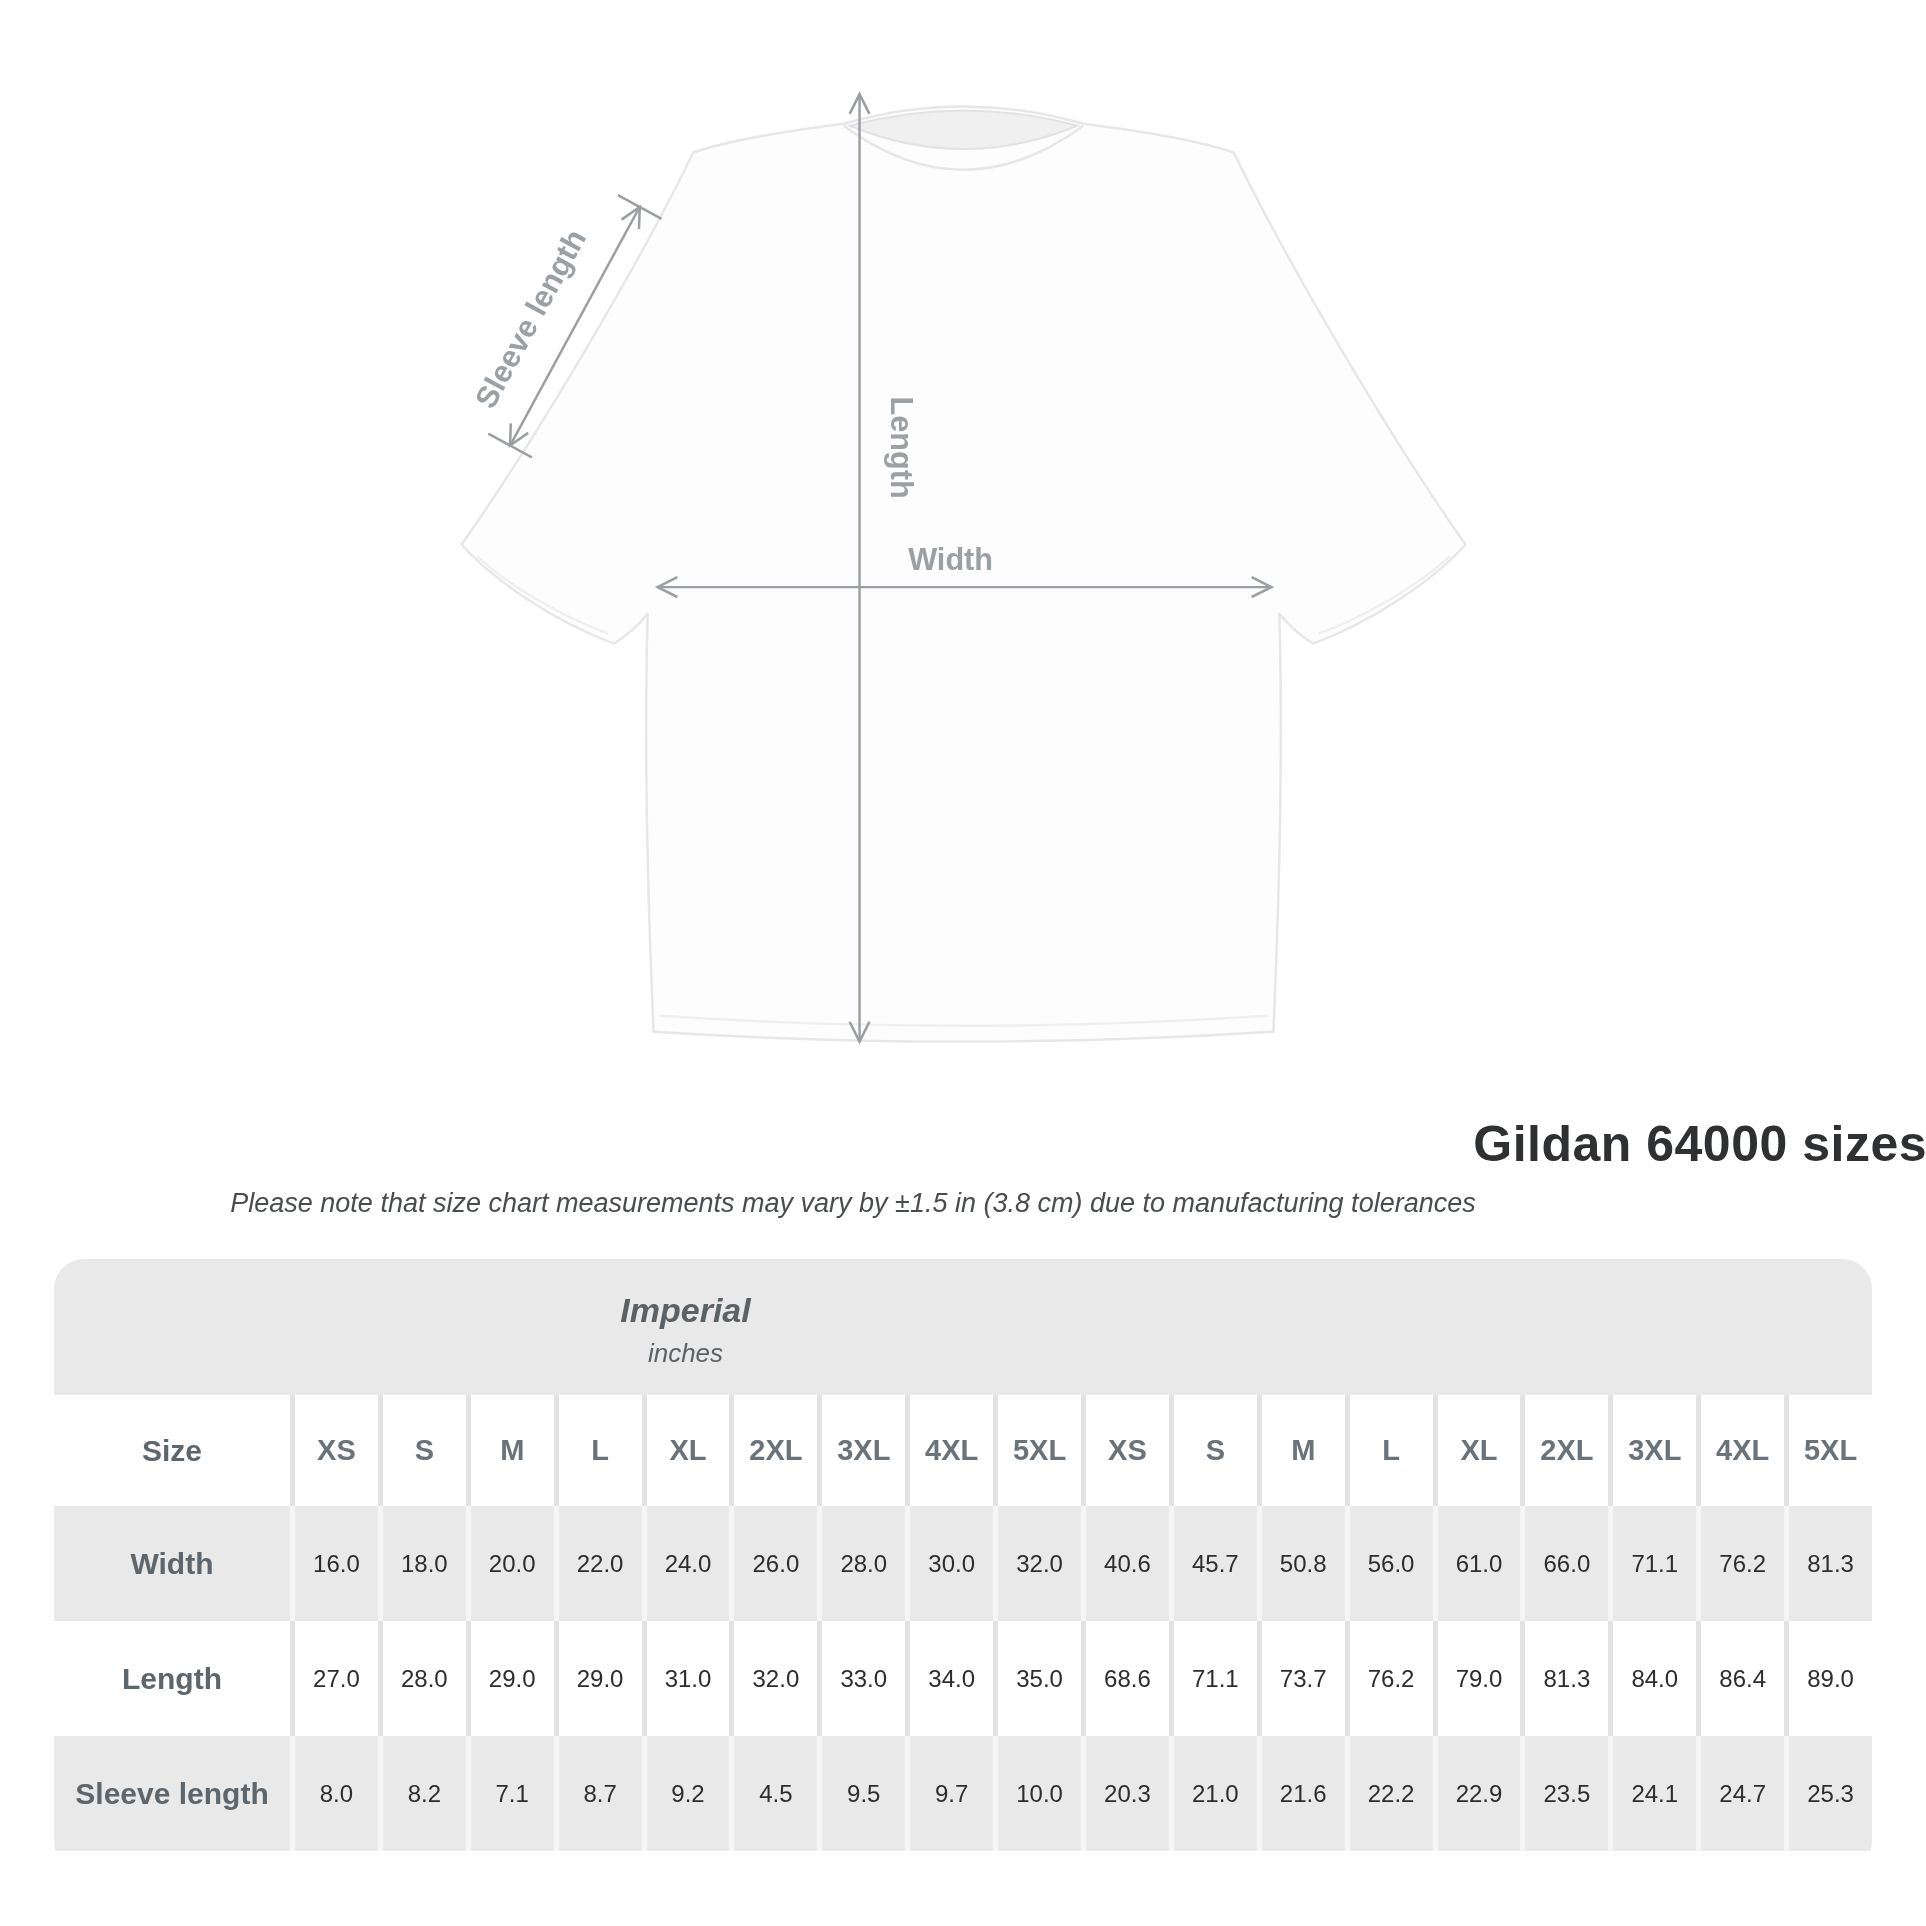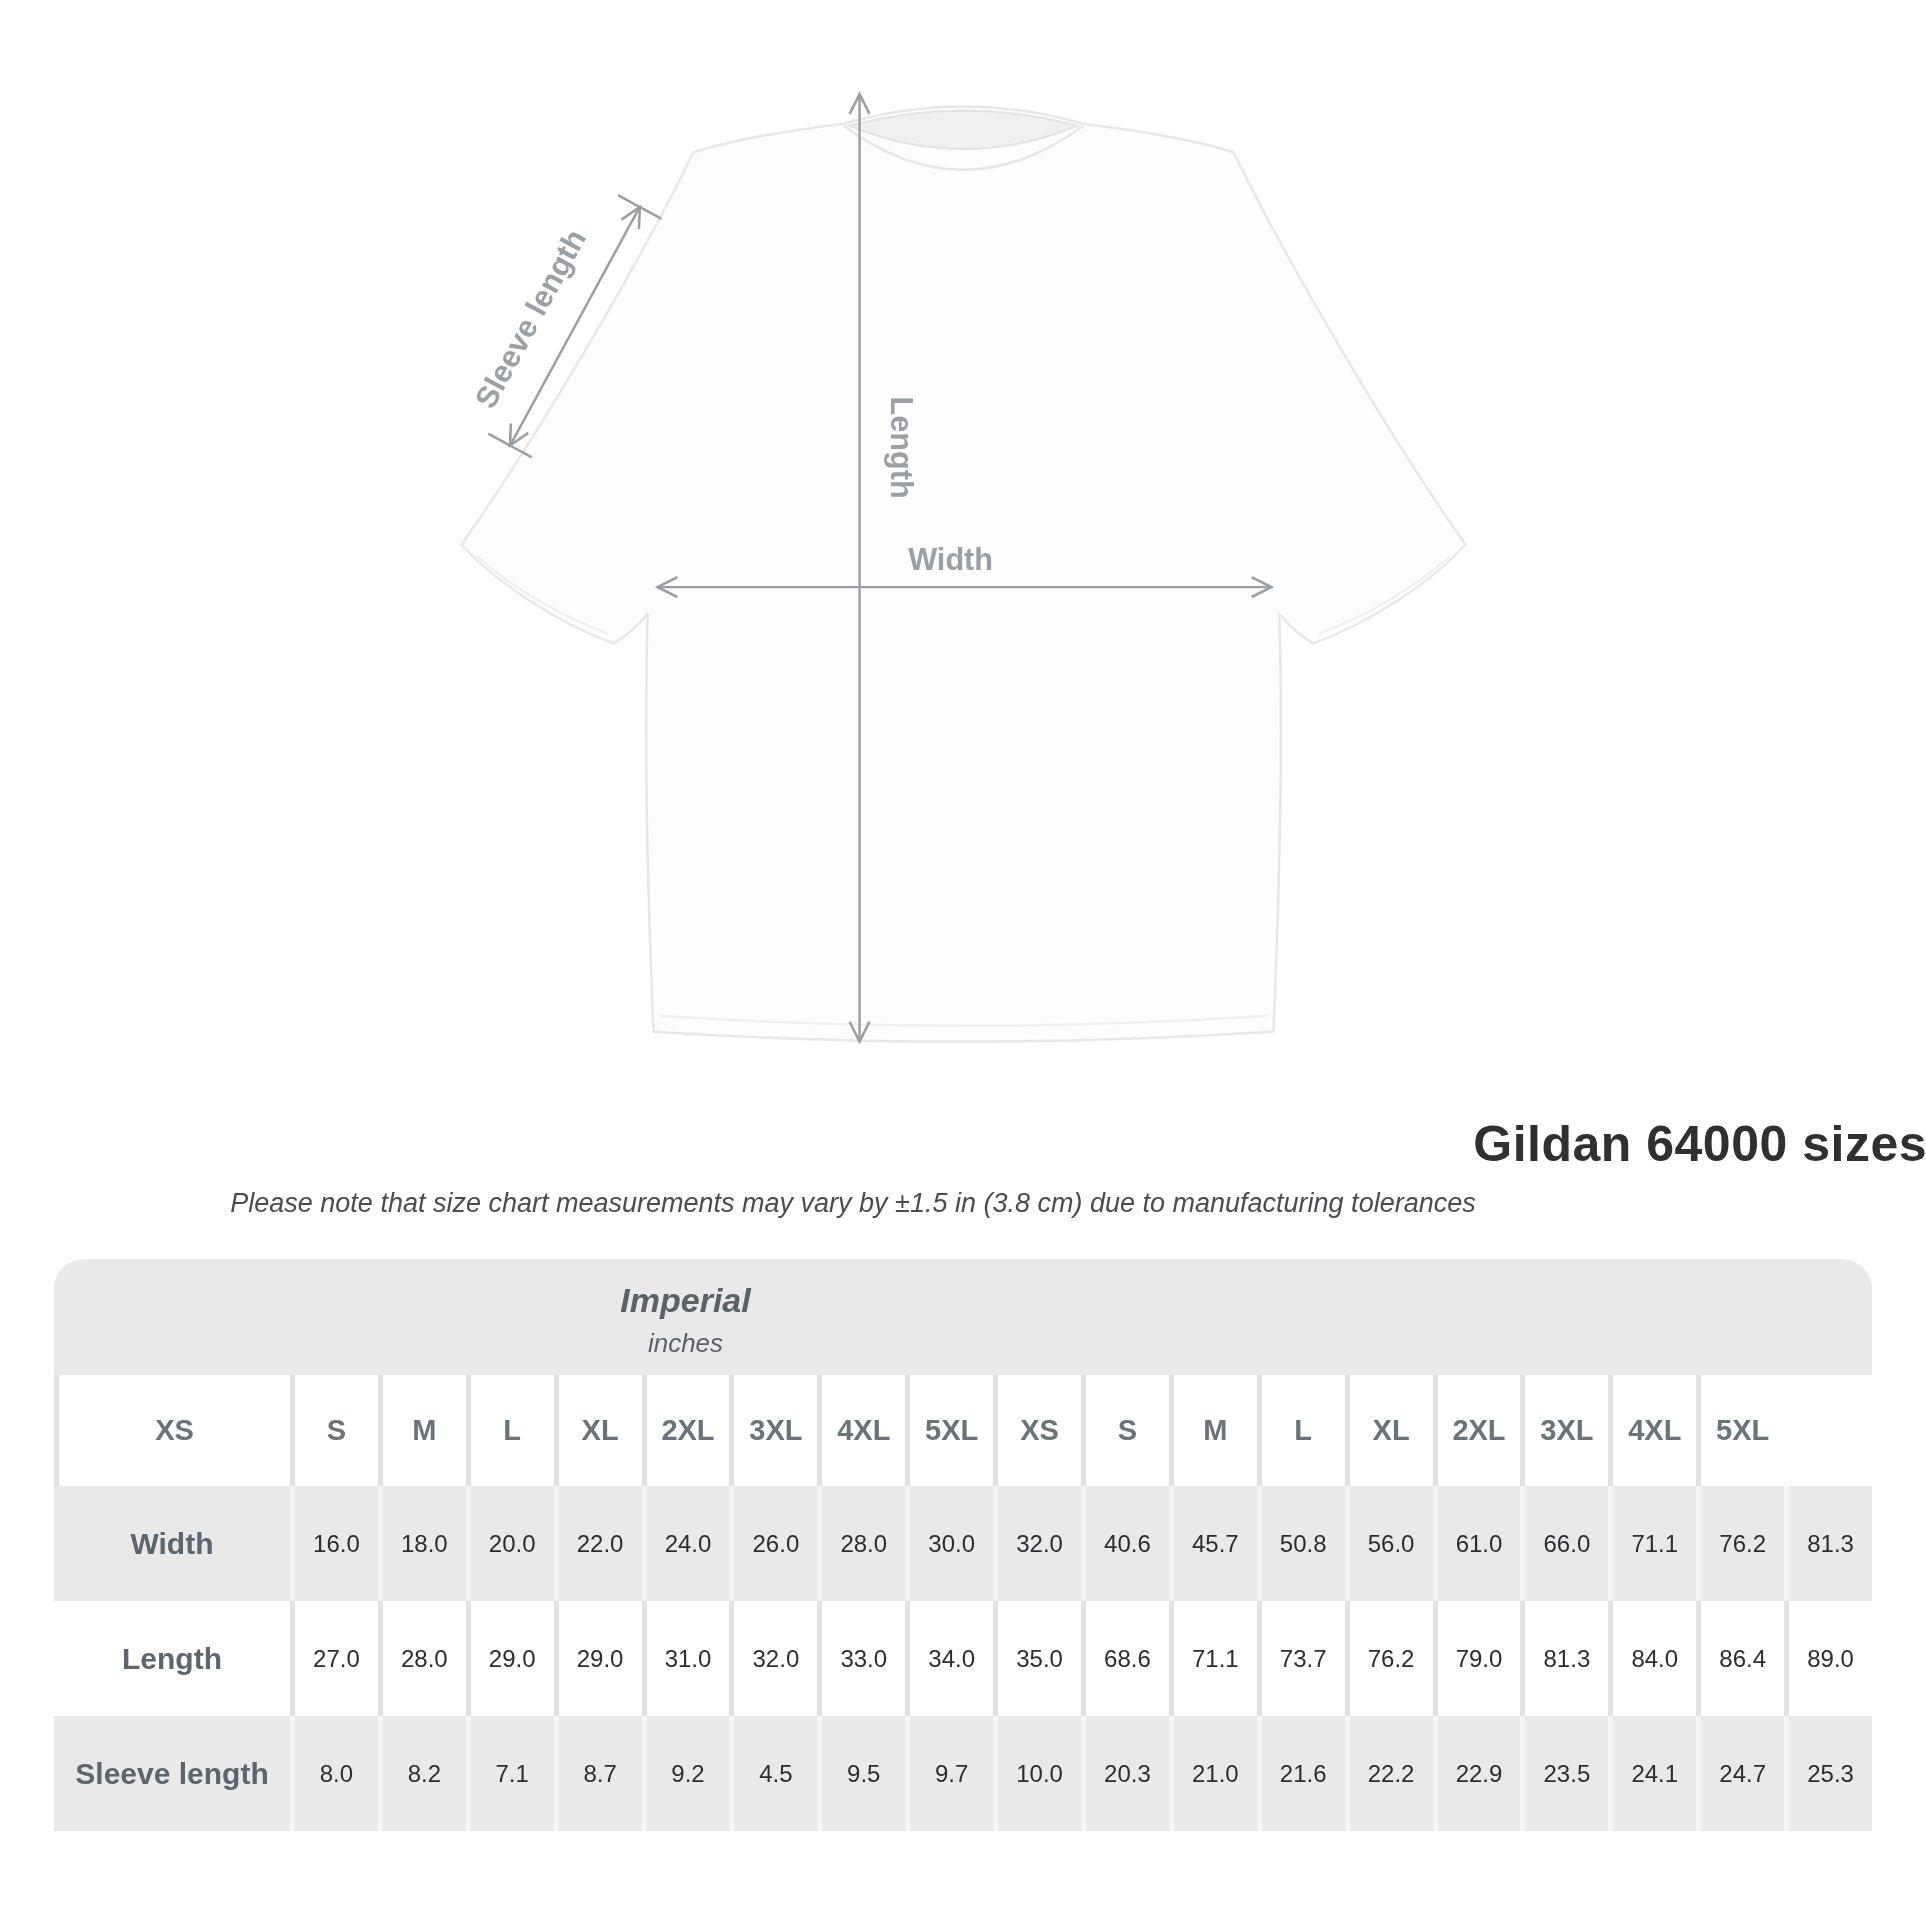--- a/index.html
+++ b/index.html
@@ -19,21 +19,21 @@
     font-size:27px;font-style:italic;color:#4a4d50;
   }
   
   .size-table{
     position:absolute;left:54px;top:1259px;width:1818px;height:612px;
     border-radius:30px;overflow:hidden;
   }
   .trow{display:grid;grid-template-columns:236px repeat(18,1fr);}
   .row-gray{background:#e9e9ea;}
   .row-white{background:#ffffff;}
-  .row-units{height:116px;}
+  .row-units{height:136px;}
   .row-sizes{height:111px;}
   .row-measure{height:115px;}
   .cell{
     display:flex;align-items:center;justify-content:center;
     box-sizing:border-box;min-width:0;
   }
   .group-cell{
     grid-column:span 9;flex-direction:column;gap:8px;padding-top:6px;
   }
   .group-name{font-size:34px;font-weight:bold;font-style:italic;color:#5b6266;}
@@ -105,20 +105,21 @@
 
   <div class="trow row-gray row-units">
     <div class="cell"></div>
     <div class="cell group-cell">
       <div class="group-name">Imperial</div>
       <div class="group-unit">inches</div>
     </div>
   </div>
 
   <div class="trow row-white row-sizes">
+    <div class="cell rowlabel">Size</div>
   <div class="cell sep head">XS</div>
       <div class="cell sep head">S</div>
       <div class="cell sep head">M</div>
       <div class="cell sep head">L</div>
       <div class="cell sep head">XL</div>
       <div class="cell sep head">2XL</div>
       <div class="cell sep head">3XL</div>
       <div class="cell sep head">4XL</div>
       <div class="cell sep head">5XL</div>
       <div class="cell sep head">XS</div>

